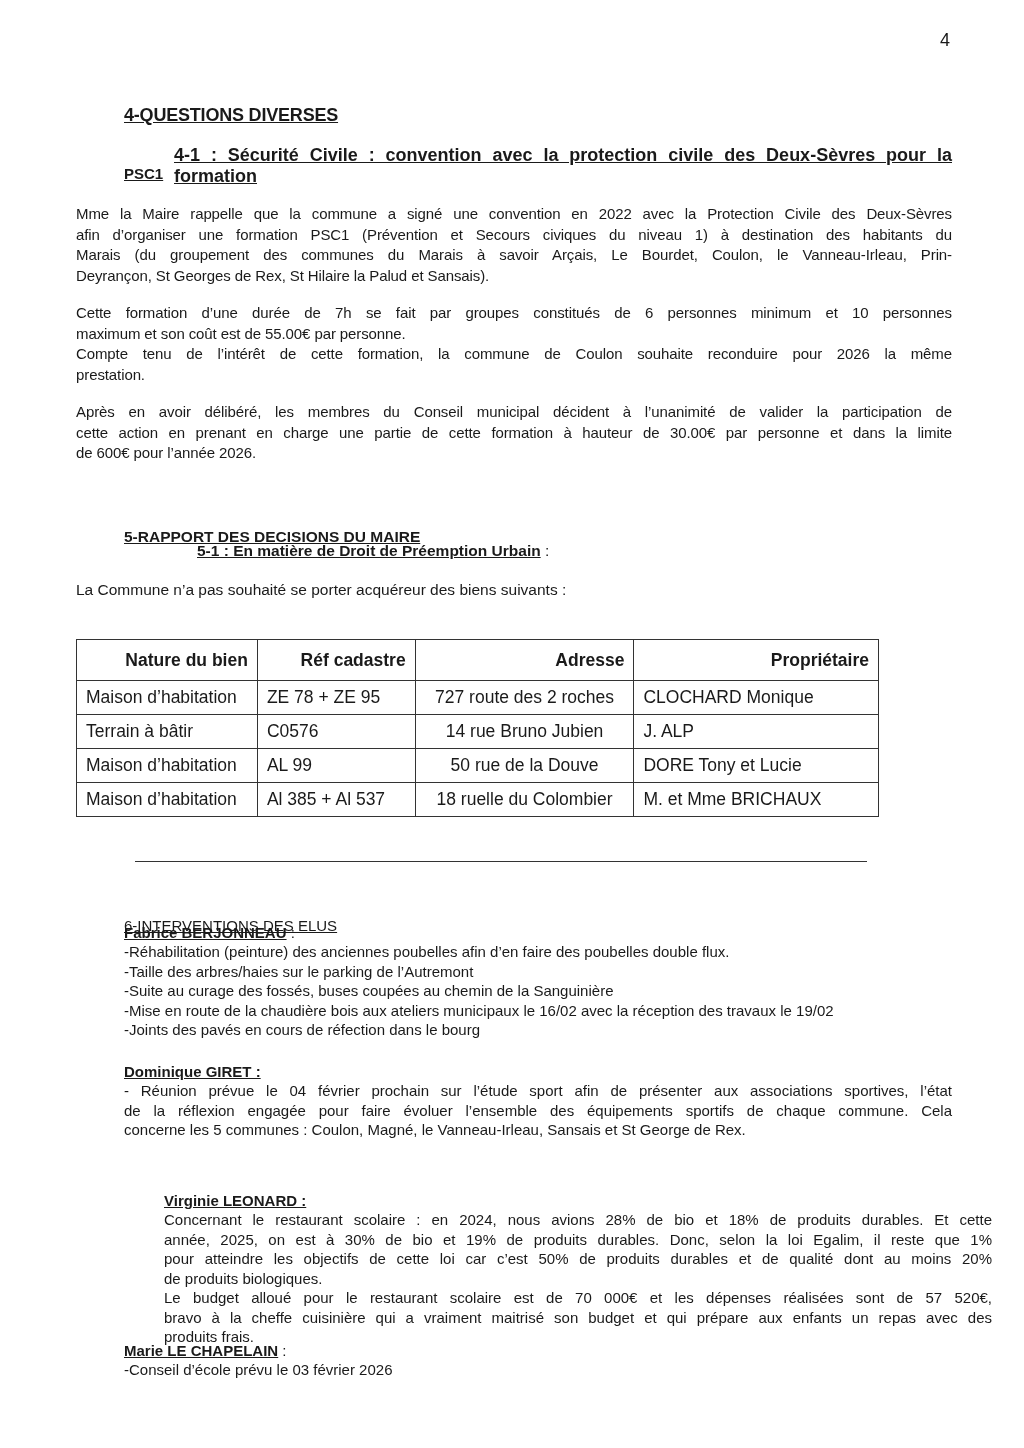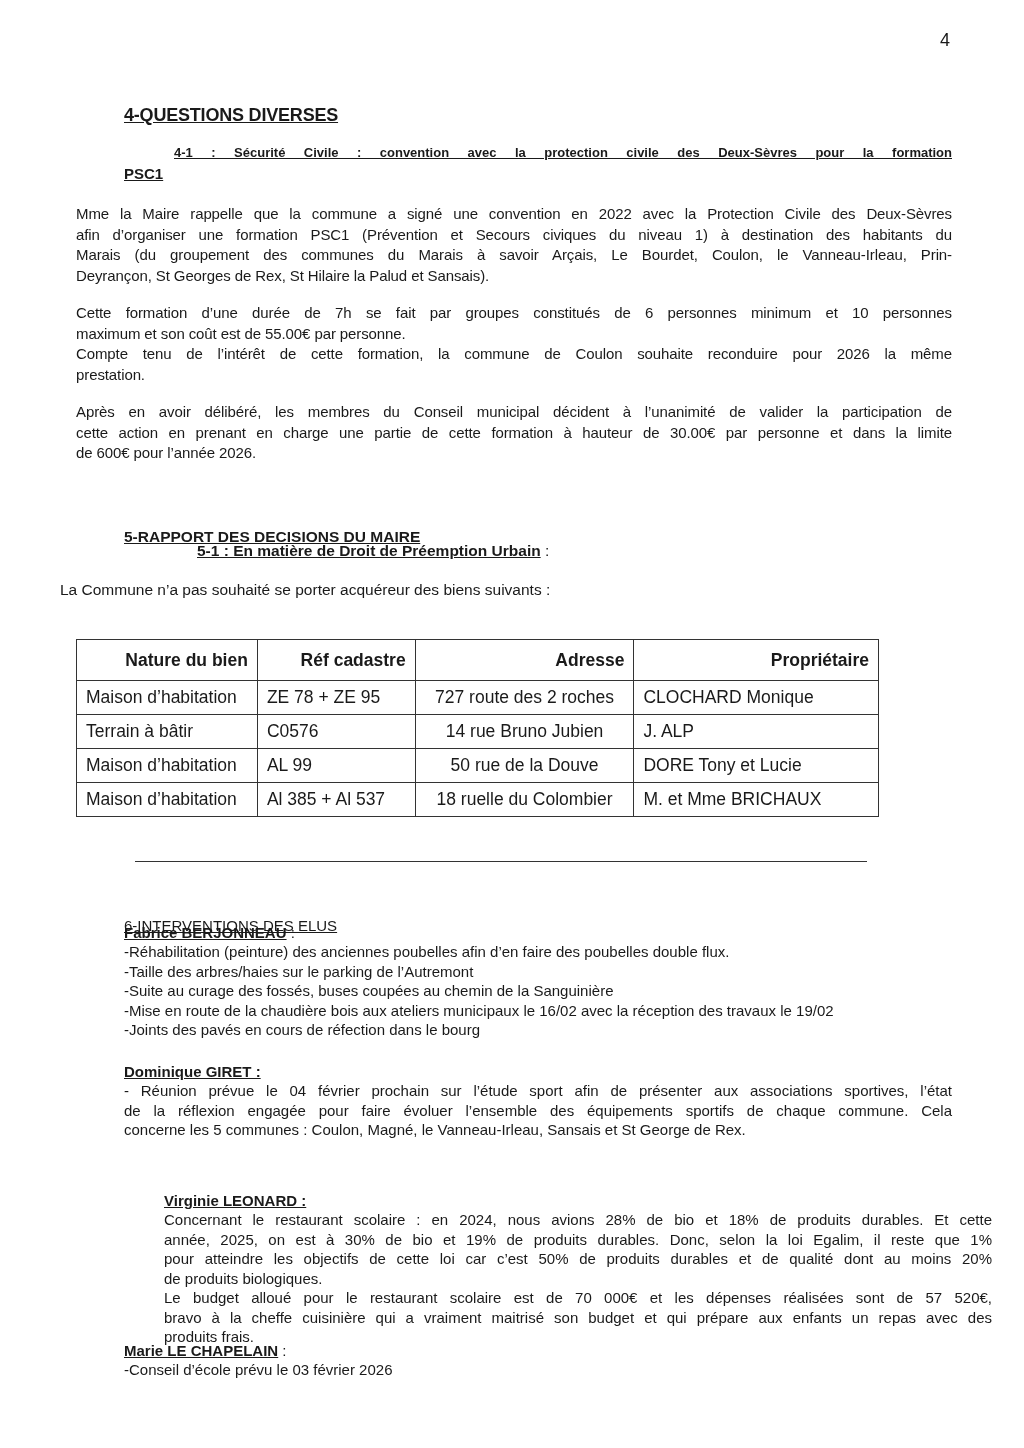--- a/index.html
+++ b/index.html
@@ -29,21 +29,21 @@
   .elu-colon { font-size: 15px; }
   .bullet-line { font-size: 15px; line-height: 19.5px; display: block; }
 </style>
 </head>
 <body>
 
 <div class="page-number">4</div>
 
 <div class="abs h-section" style="left:124px; top:105px;">4-QUESTIONS DIVERSES</div>
 
-<div class="abs" style="left:124px; top:145px; width:828px; font-size:13px; font-weight:bold;">
+<div class="abs" style="left:124px; top:145px; width:828px; font-size:18px; font-weight:bold;">
   <span class="just" style="padding-left:50px; text-decoration:underline;">4-1 : Sécurité Civile : convention avec la protection civile des Deux-Sèvres pour la formation</span>
 </div>
 <div class="abs" style="left:124px; top:165px; font-size:15px; font-weight:bold; text-decoration:underline;">PSC1</div>
 
 <div class="abs para" style="left:76px; top:204px; width:876px;">
   <span class="just">Mme la Maire rappelle que la commune a signé une convention en 2022 avec la Protection Civile des Deux-Sèvres</span>
   <span class="just">afin d’organiser une formation PSC1 (Prévention et Secours civiques du niveau 1) à destination des habitants du</span>
   <span class="just">Marais (du groupement des communes du Marais à savoir Arçais, Le Bourdet, Coulon, le Vanneau-Irleau, Prin-</span>
   <span class="line">Deyrançon, St Georges de Rex, St Hilaire la Palud et Sansais).</span>
 </div>
@@ -60,21 +60,21 @@
   <span class="just">cette action en prenant en charge une partie de cette formation à hauteur de 30.00€ par personne et dans la limite</span>
   <span class="line">de 600€ pour l’année 2026.</span>
 </div>
 
 <div class="abs" style="left:124px; top:528px; font-size:15.5px; font-weight:bold; text-decoration:underline;">5-RAPPORT DES DECISIONS DU MAIRE</div>
 
 <div class="abs" style="left:197px; top:542px; font-size:15.5px;">
   <span class="u-bold">5-1 : En matière de Droit de Préemption Urbain</span><span> :</span>
 </div>
 
-<div class="abs" style="left:60px; top:581px; font-size:15.5px;">La Commune n’a pas souhaité se porter acquéreur des biens suivants :</div>
+<div class="abs" style="left:76px; top:581px; font-size:15.5px;">La Commune n’a pas souhaité se porter acquéreur des biens suivants :</div>
 
 <table class="dpu">
   <colgroup>
     <col style="width:181px">
       <col style="width:158px">
       <col style="width:219px">
       <col style="width:245px">
   </colgroup>
   <thead>
     <tr>

